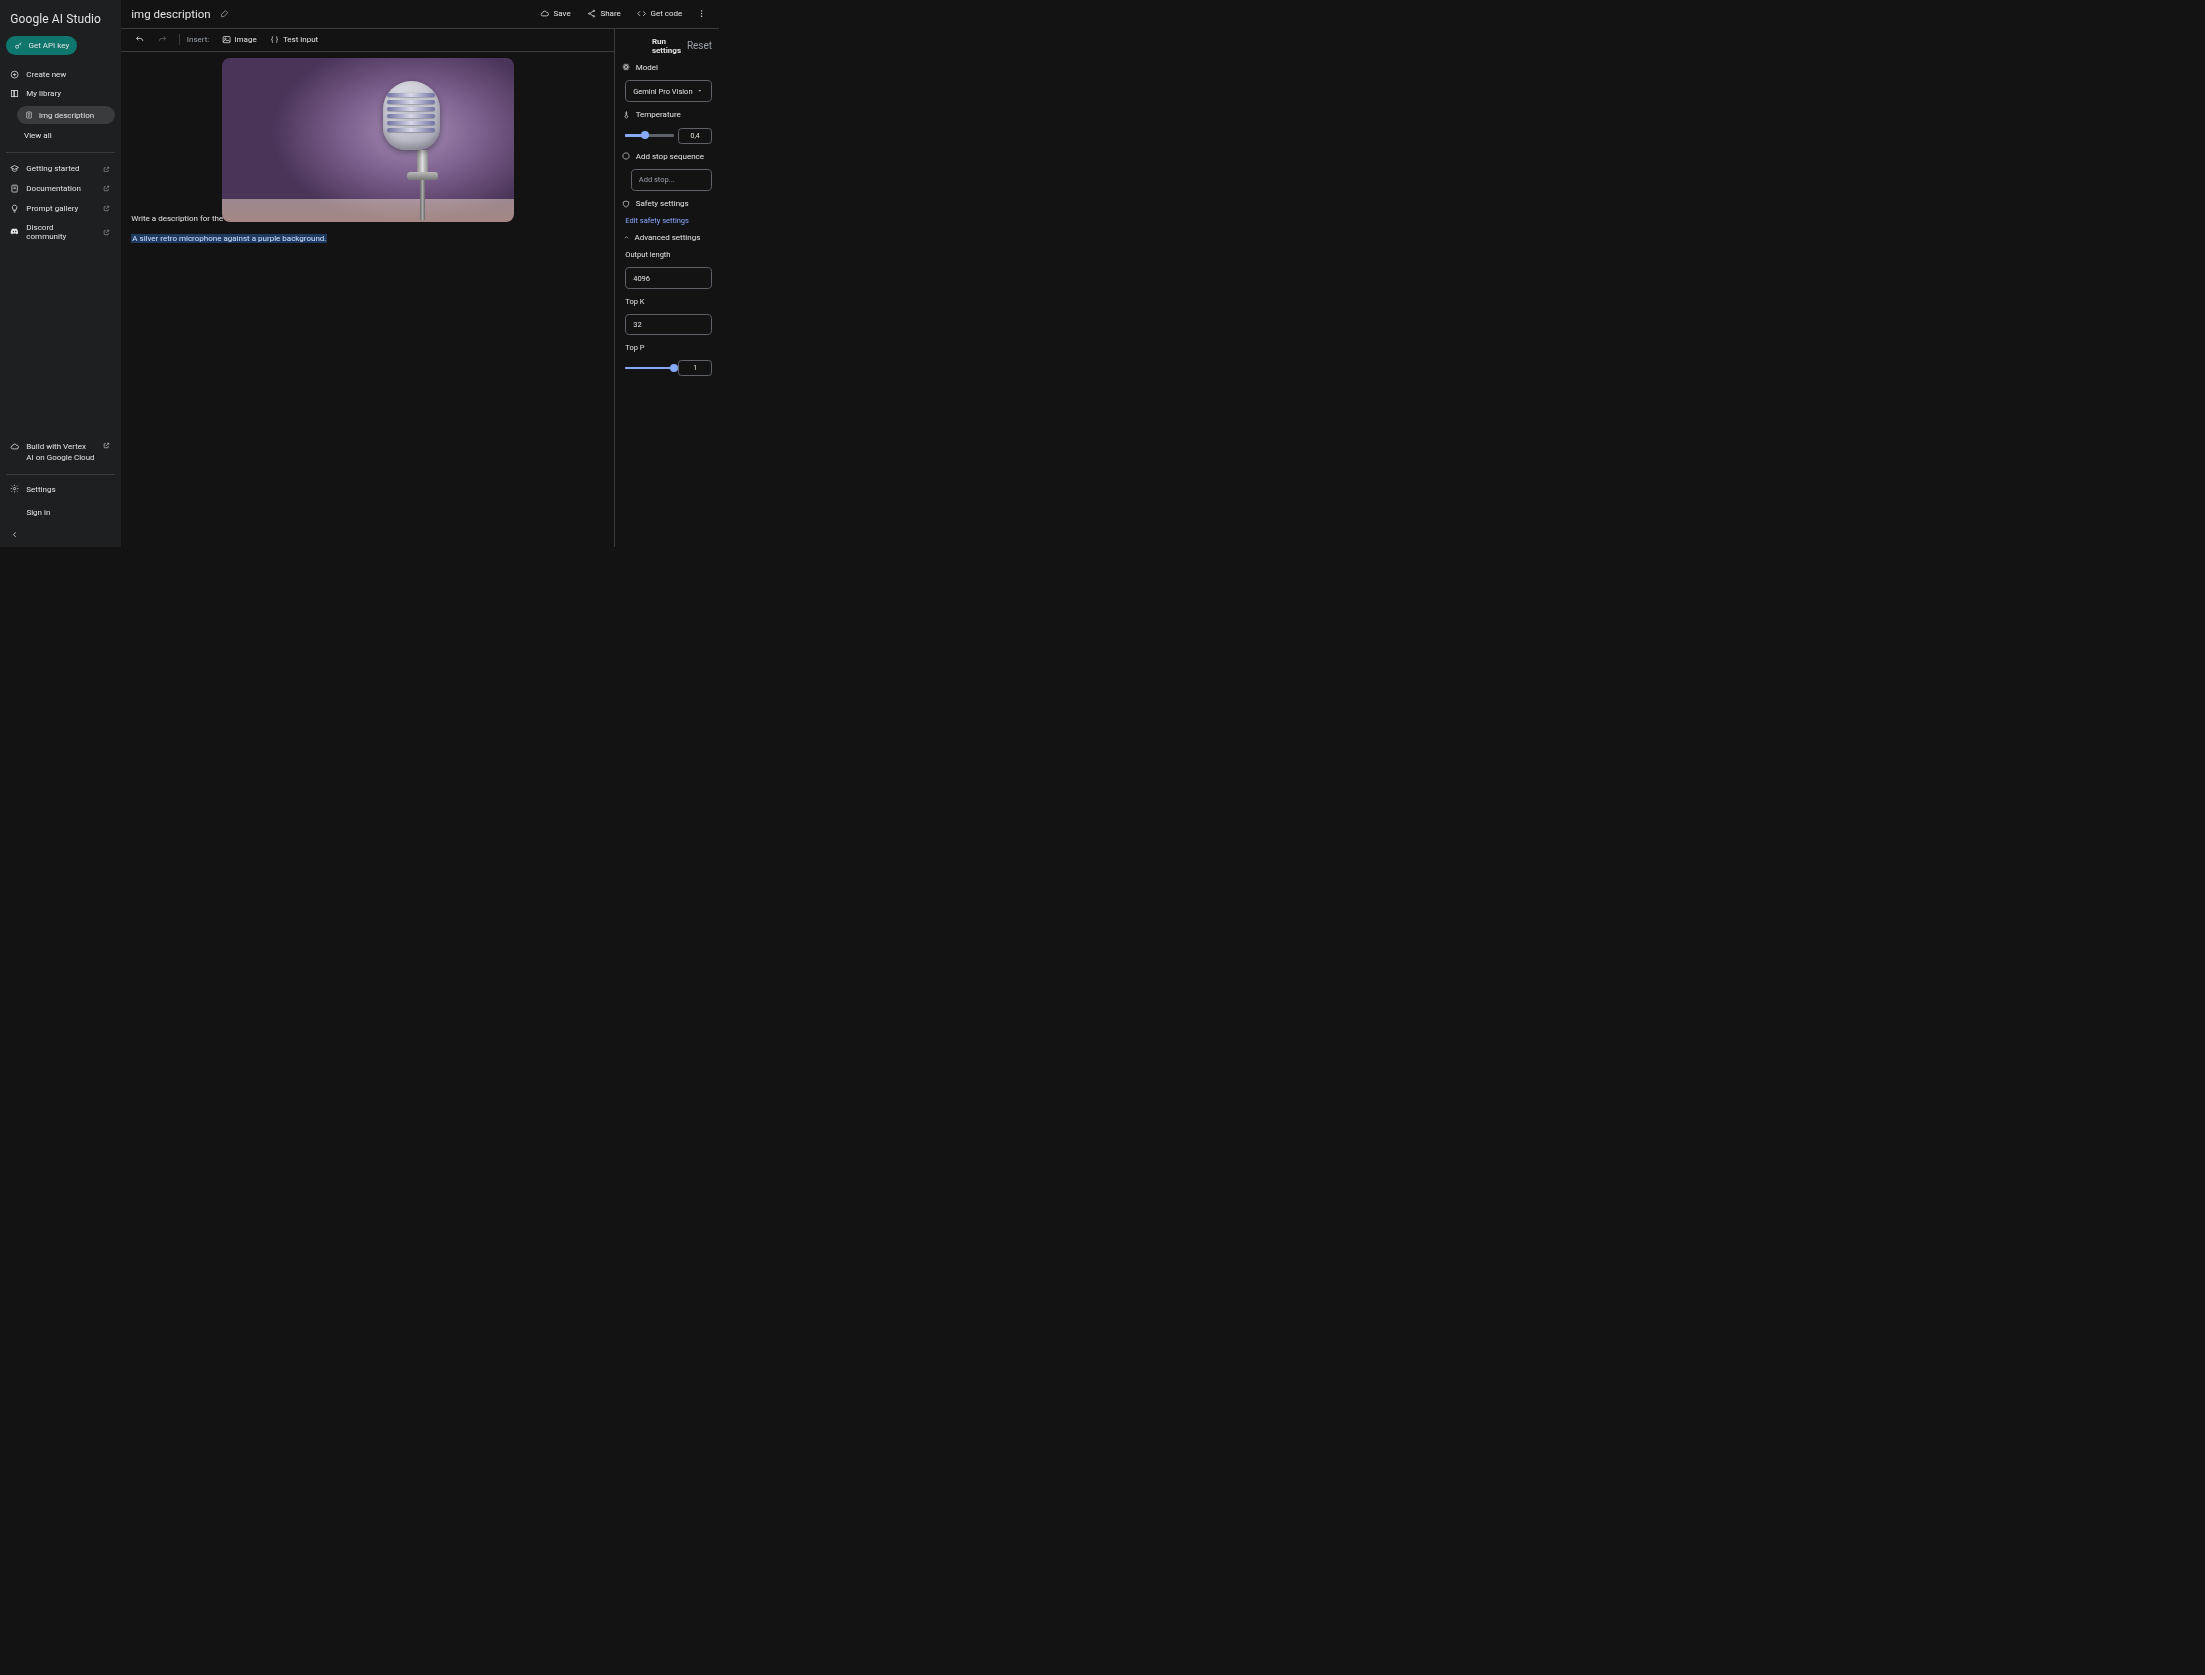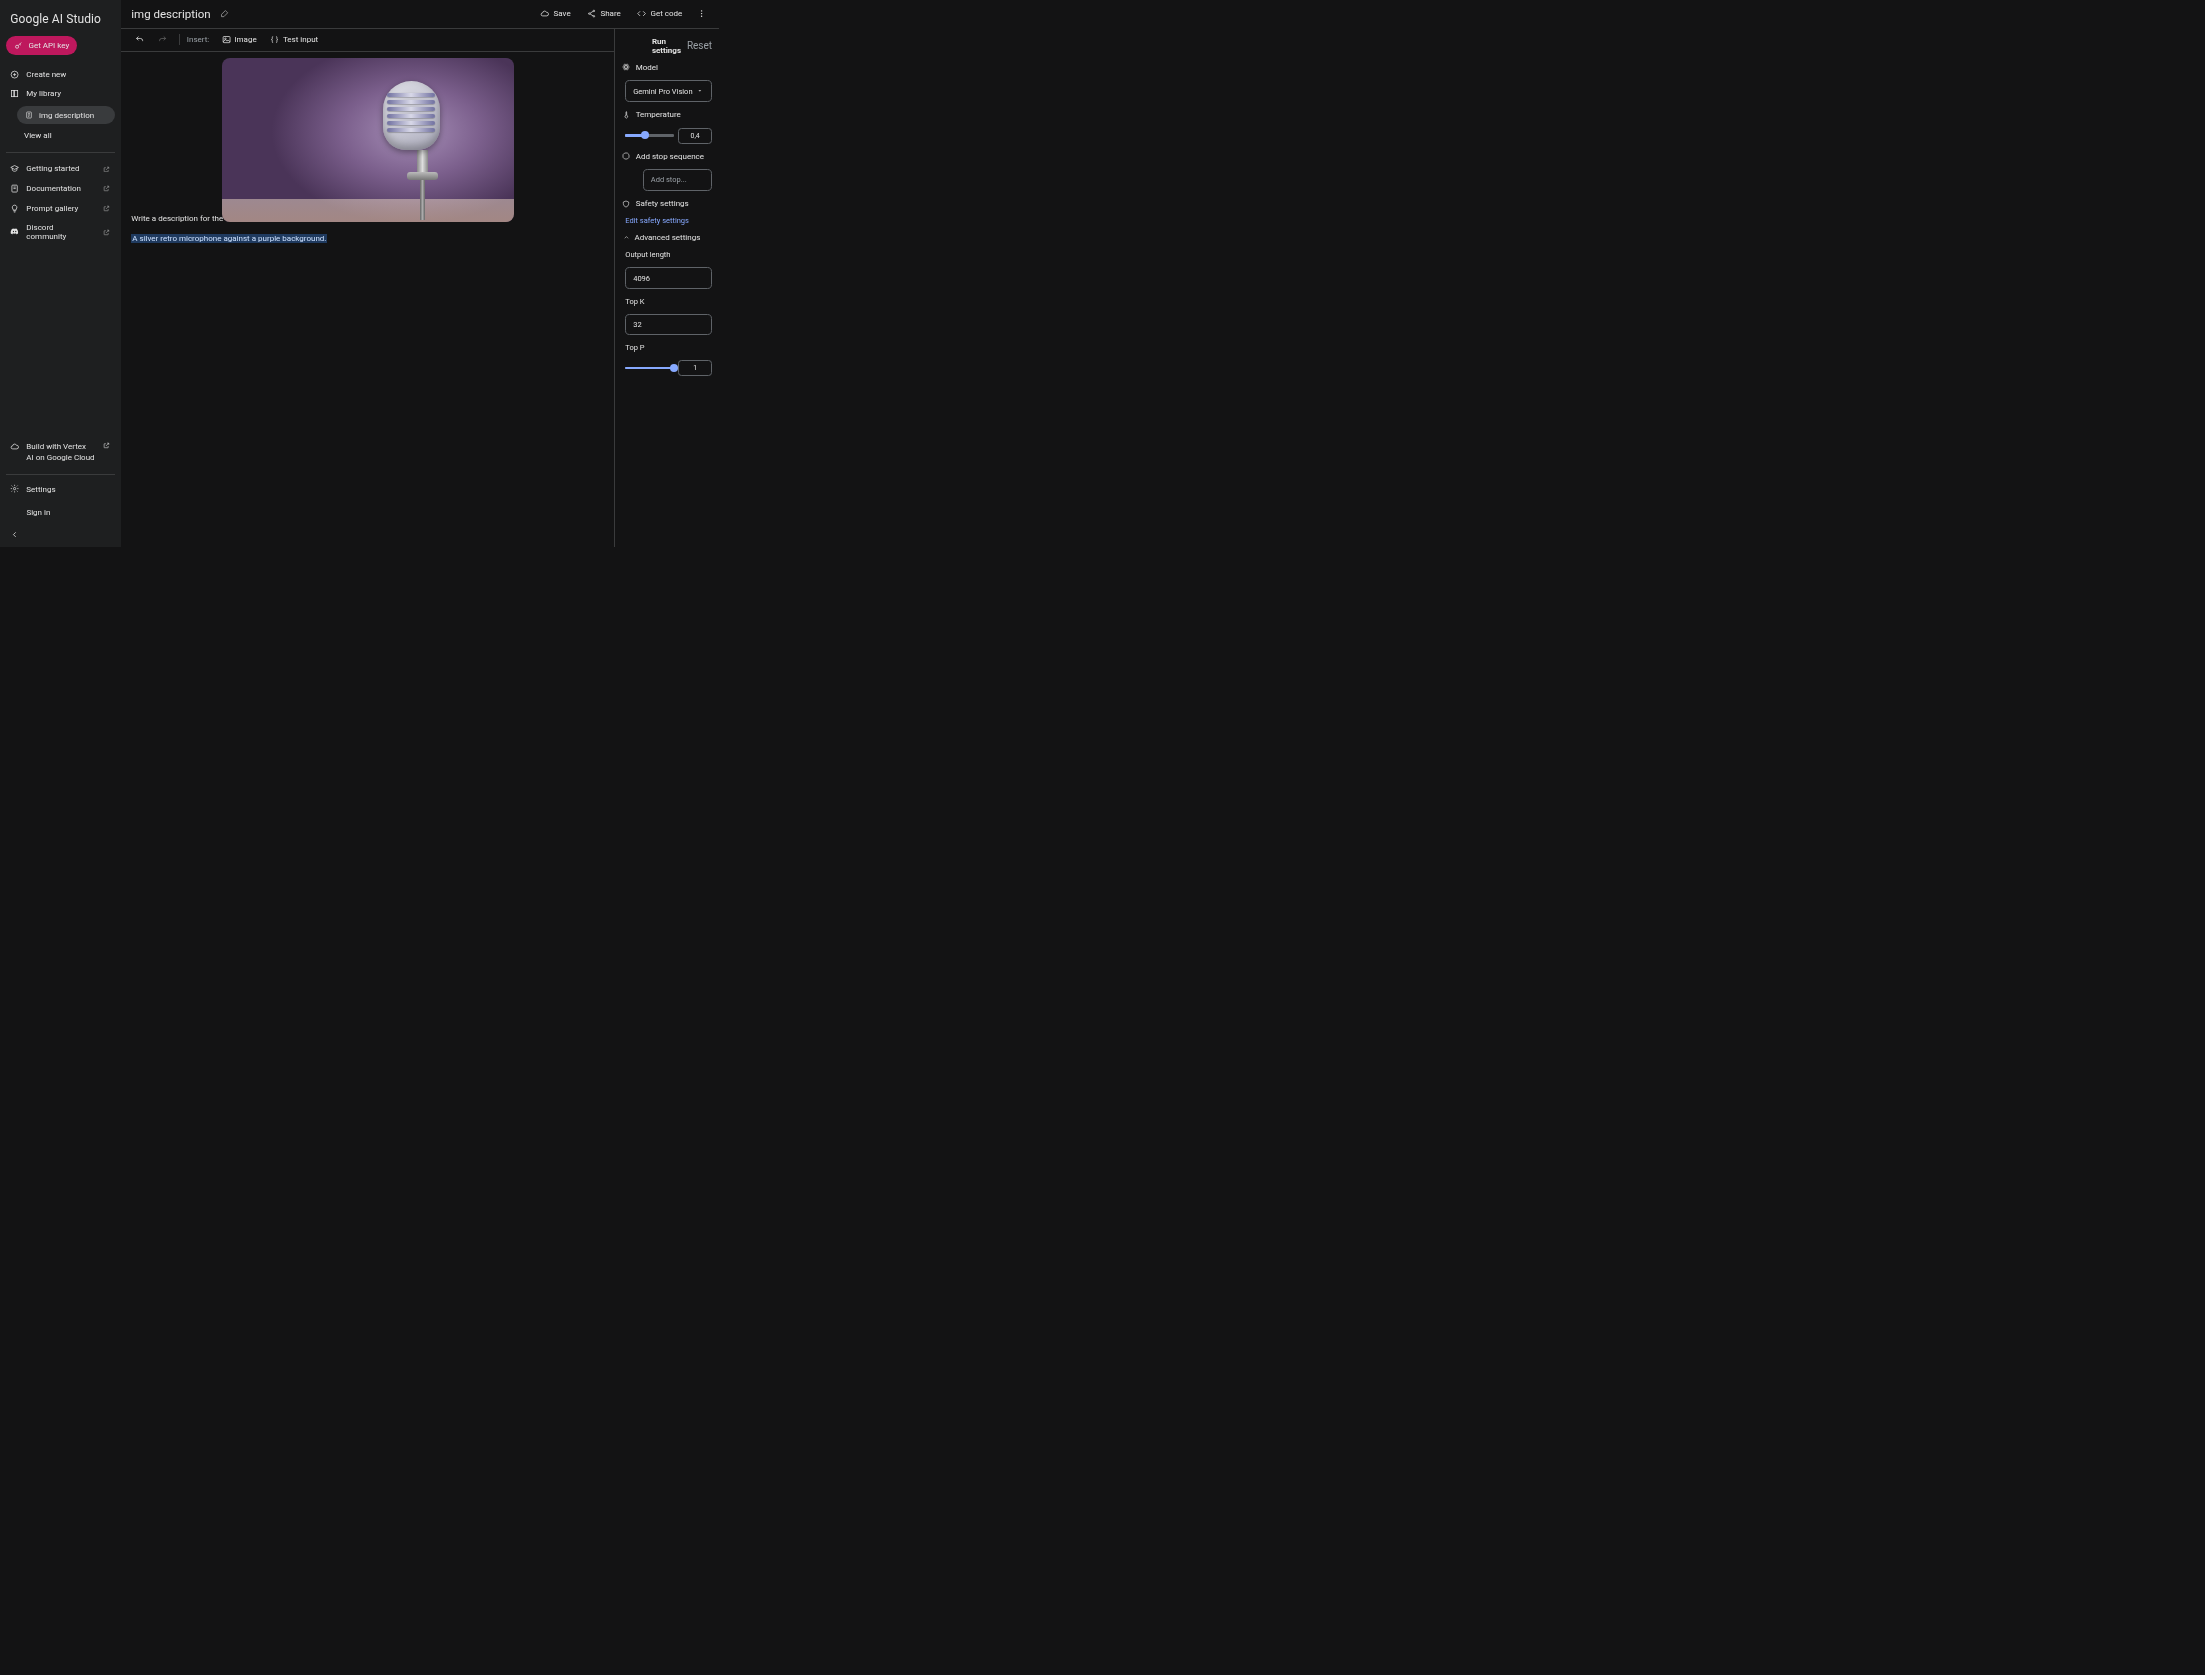--- a/index.html
+++ b/index.html
@@ -26,21 +26,21 @@
   font-size: 12px;
   font-weight: 400;
   color: #e3e3e3;
   padding: 11.5px 4.6px 10.3px 4.6px;
   letter-spacing: 0.1px;
 }
 .api-key-btn {
   display: flex;
   align-items: center;
   gap: 5.7px;
-  background: #be185d;
+  background: #0f766e;
   border-radius: 11.5px;
   padding: 5.2px 8px;
   margin: 0 0 9.2px 0;
   width: fit-content;
   cursor: pointer;
 }
 .nav-item {
   display: flex;
   align-items: center;
   gap: 6.9px;
@@ -226,21 +226,21 @@
   align-items: center;
   justify-content: center;
   font-size: 6.9px;
 }
 .stop-input {
   border: 0.6px solid #5f6368;
   border-radius: 4.6px;
   padding: 5.7px 6.9px;
   font-size: 7.5px;
   color: #9aa0a6;
-  margin-left: 21px;
+  margin-left: 9px;
 }
 .safety-link { color: #87a9ff; font-size: 7.5px; margin-left: 3.4px; cursor: pointer; }
 .adv-toggle { display: flex; align-items: center; gap: 3.4px; font-size: 8px; cursor: pointer; }
 .field-label { font-size: 7.5px; margin-left: 3.4px; }
 .num-input {
   border: 0.6px solid #5f6368;
   border-radius: 4.6px;
   padding: 5.2px 6.9px;
   font-size: 7.5px;
   margin-left: 3.4px;

